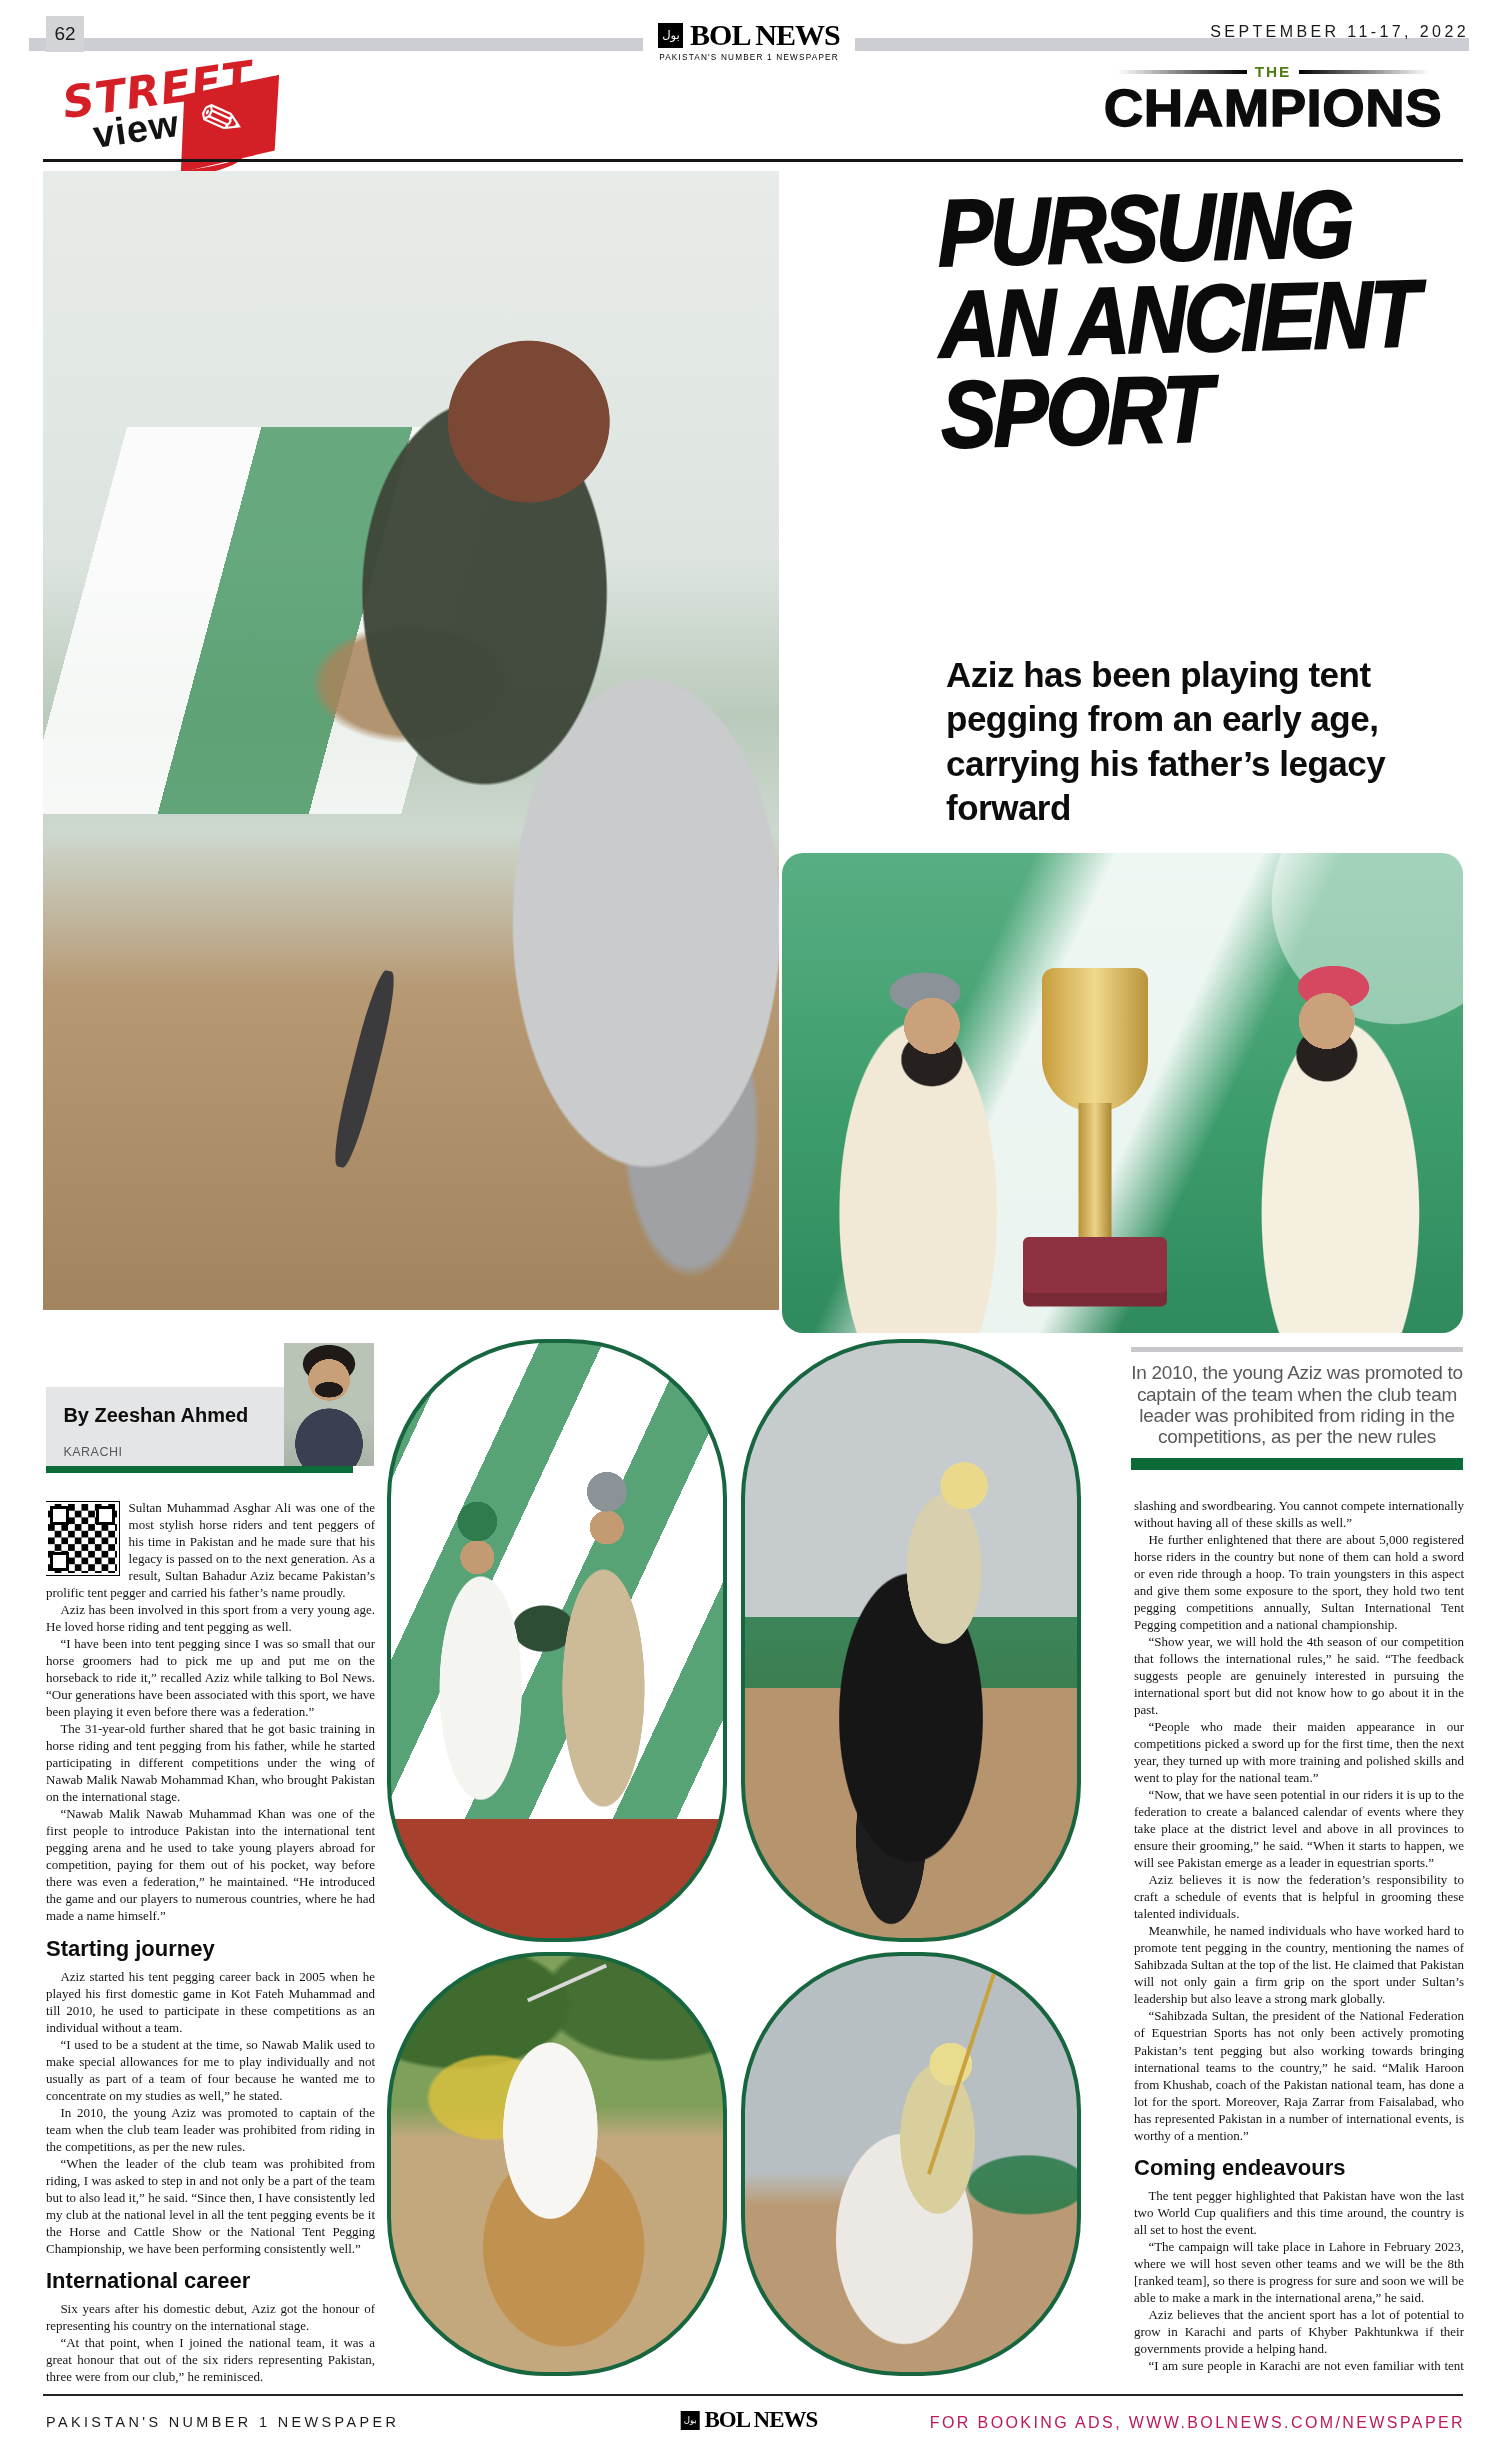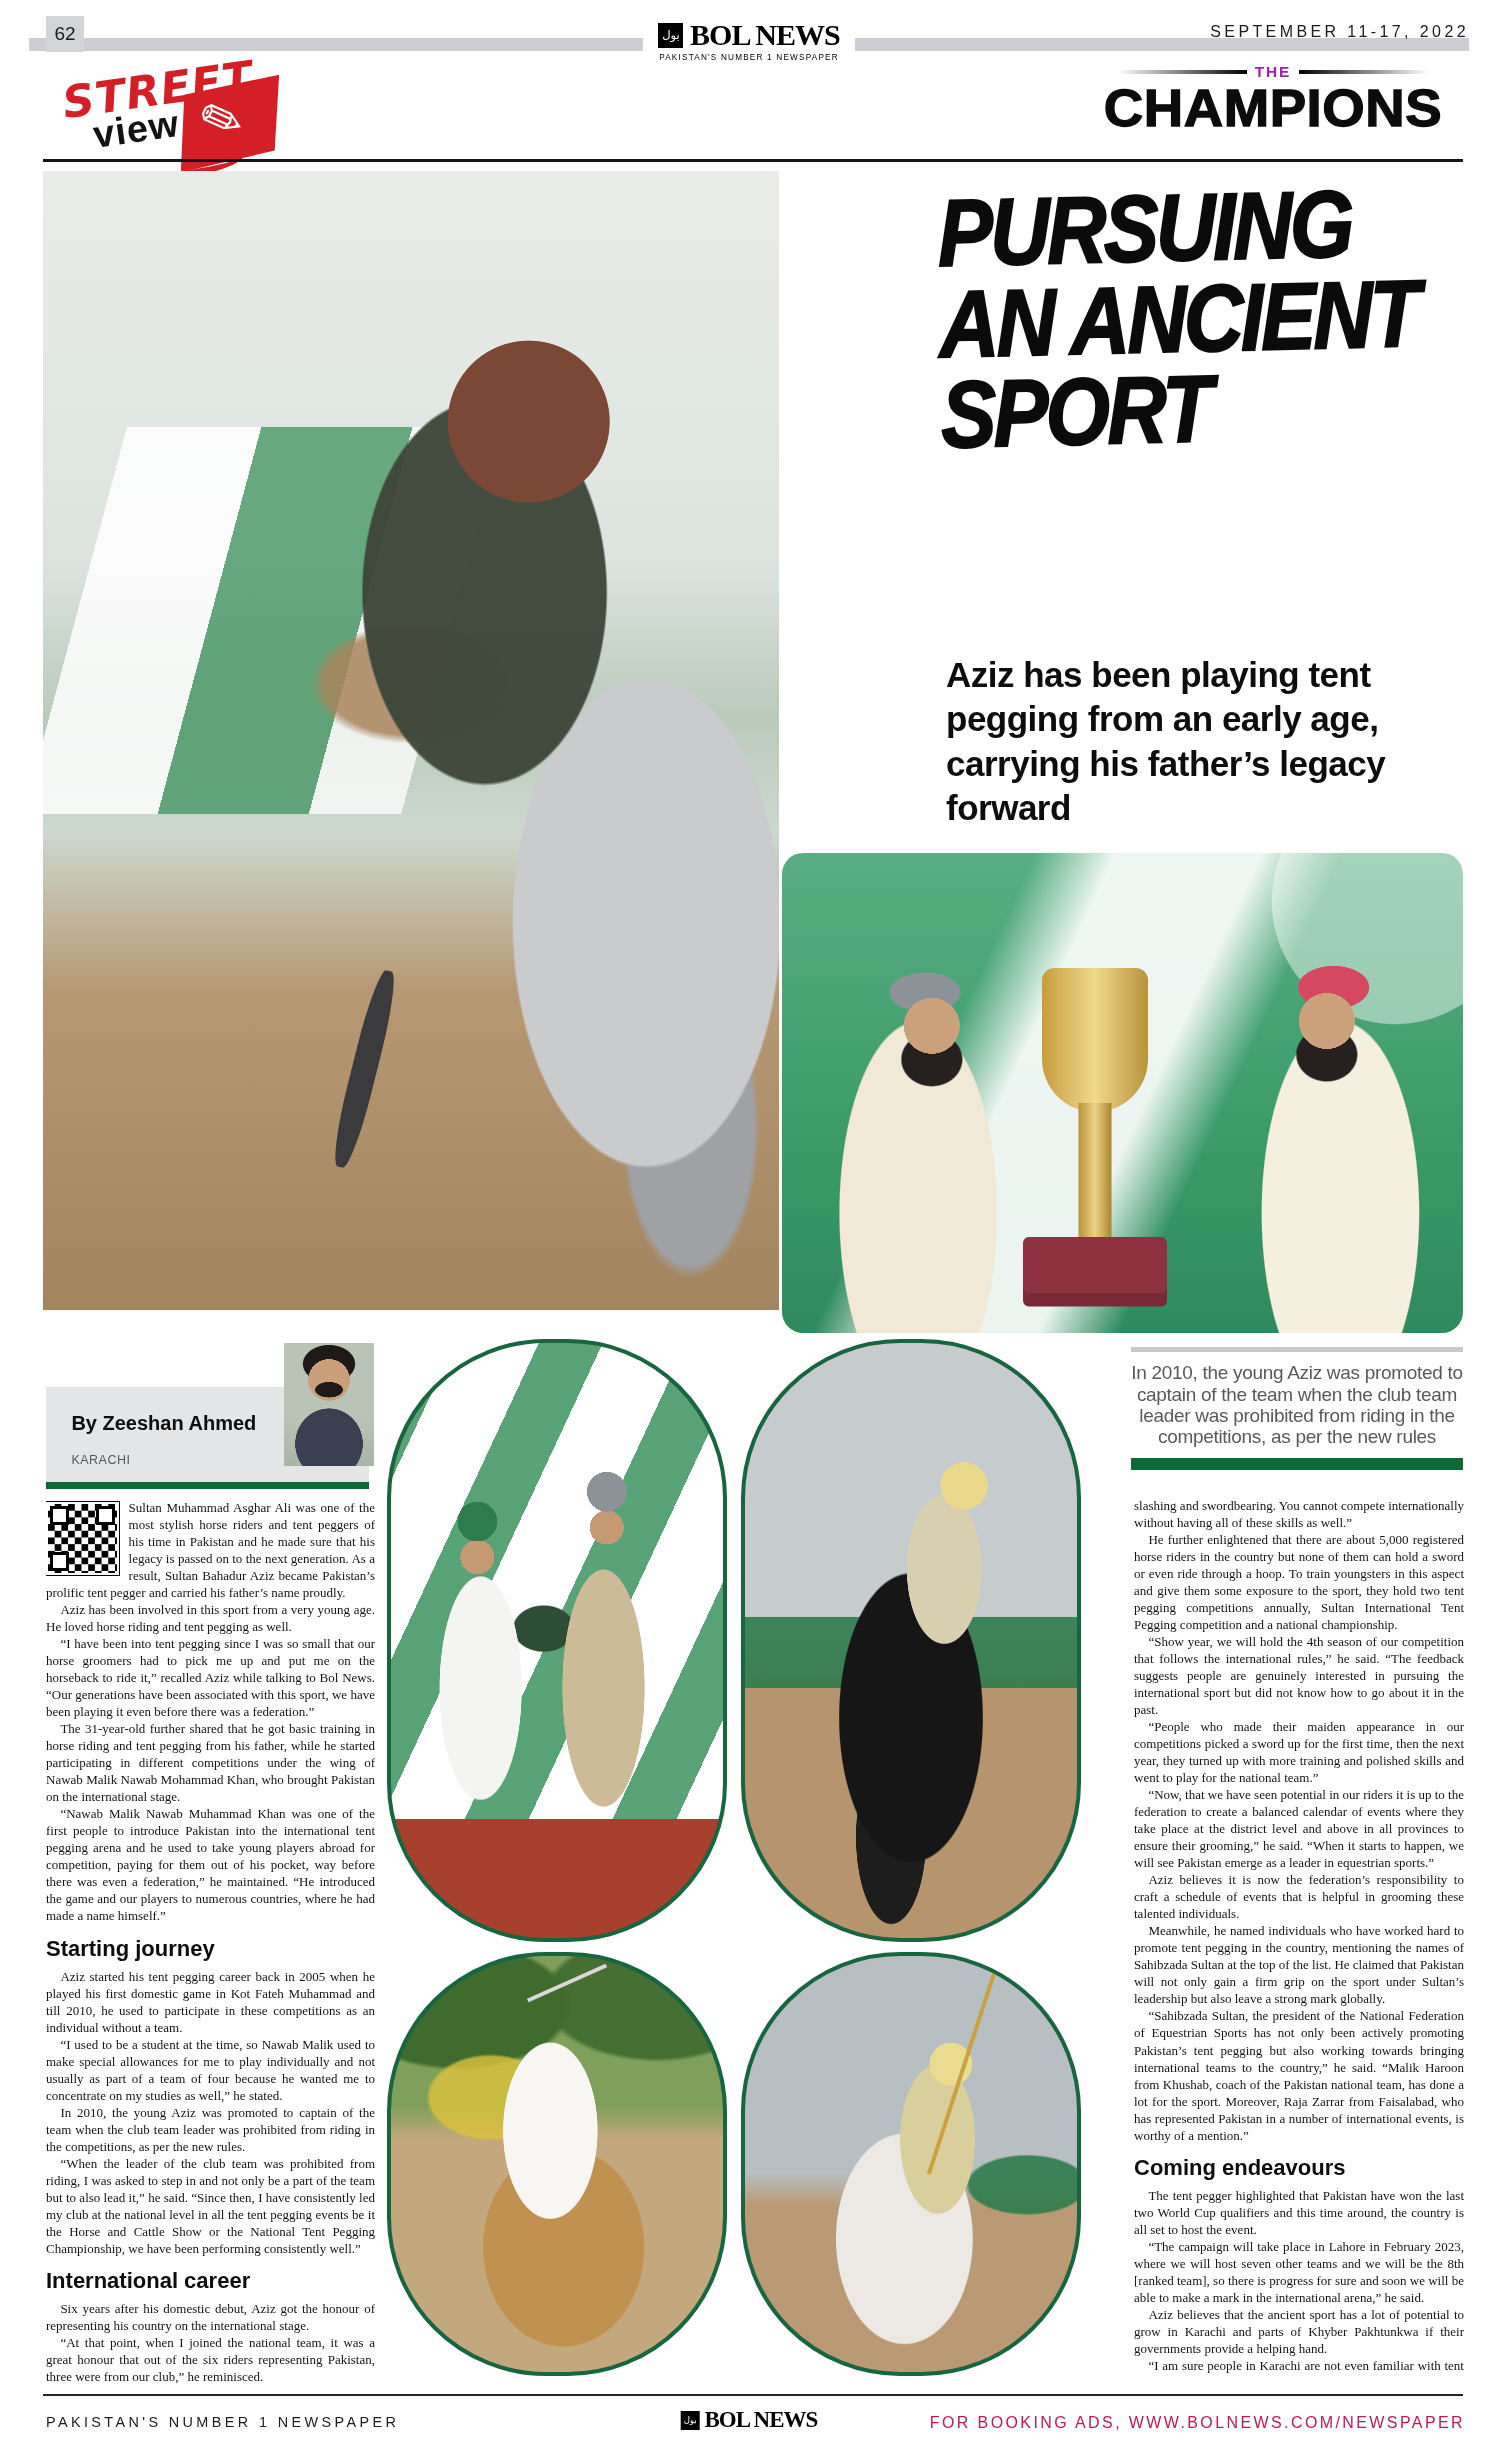--- a/index.html
+++ b/index.html
@@ -27,21 +27,21 @@
   .sv-street{position:absolute;left:5.8px;top:5.8px;color:#d41f26;font-family:"DejaVu Sans",sans-serif;
              font-style:italic;font-weight:bold;font-size:44px;letter-spacing:1px;transform:rotate(-8deg);}
   .sv-view{position:absolute;left:37px;top:50px;color:#121212;font-weight:bold;font-size:38px;
            transform:rotate(-8deg);letter-spacing:1px;}
   .sv-swoosh{position:absolute;left:0px;top:88px;width:188px;height:29px;
              border-bottom:8.6px solid #d41f26;border-radius:50%;transform:rotate(-6deg);}
   .champ{right:33px;top:63px;width:384px;text-align:center;}
   .champ-the{display:flex;align-items:center;justify-content:center;gap:7.7px;}
   .champ-bar-l{width:130px;height:4.8px;background:linear-gradient(90deg,rgba(0,0,0,0),#000);}
   .champ-bar-r{width:130px;height:4.8px;background:linear-gradient(270deg,rgba(0,0,0,0),#000);}
-  .champ-the-label{font-weight:bold;font-size:15.4px;letter-spacing:1.9px;color:#a21caf;}
+  .champ-the-label{font-weight:bold;font-size:15.4px;letter-spacing:1.9px;color:#4d7c0f;}
   .champ-title{font-weight:bold;font-size:51px;letter-spacing:0.5px;color:#0c0c0c;
                transform:scaleX(1.07);transform-origin:center;-webkit-text-stroke:1.3px #0c0c0c;margin-top:-1.9px;}
   .logo-rule{left:43px;top:159px;width:1420px;height:2.9px;background:#151515;}
 
   
   .photo{overflow:hidden;}
   .main-photo{left:43px;top:171px;width:736px;height:1139px;
     background:
       radial-gradient(circle 83px at 66% 22%, #7c4836 0 97%, rgba(0,0,0,0) 98%),
       radial-gradient(ellipse 202px 317px at 60% 37%, rgba(61,70,56,.96) 0 60%, rgba(0,0,0,0) 61%),
@@ -114,21 +114,21 @@
   
   .headline{left:937px;top:188px;width:544px;font-family:"Liberation Sans",sans-serif;
             font-style:italic;font-weight:bold;font-size:86px;line-height:.96;letter-spacing:-2.9px;
             color:#0b0b0b;transform:scale(.96,1.1) rotate(-1.2deg);transform-origin:left top;
             -webkit-text-stroke:1.9px #0b0b0b;}
   .standfirst{left:946px;top:653px;width:526px;font-weight:bold;font-size:35px;line-height:1.27;
               letter-spacing:-0.5px;color:#0d0d0d;}
 
   
   .byline{left:46px;top:1387px;width:299px;height:71px;background:#e4e5e7;
-          border-bottom:7.7px solid #0a6b39;padding:12px;}
+          border-bottom:7.7px solid #0a6b39;padding:4px;}
   .byline-inner{padding:12.5px 0 0 13.4px;}
   .byline-author{font-weight:bold;font-size:20px;color:#0d0d0d;}
   .byline-city{font-size:12.5px;color:#56585a;letter-spacing:0.5px;margin-top:18px;}
   .author-photo{left:284px;top:1343px;width:90px;height:123px;
     background:
       radial-gradient(ellipse 15.4px 8.6px at 50% 38%, #1f1a17 0 88%, rgba(0,0,0,0) 92%),
       radial-gradient(circle 22px at 50% 30%, #c99f79 0 94%, rgba(0,0,0,0) 95%),
       radial-gradient(ellipse 29px 21px at 50% 17%, #1f1a17 0 88%, rgba(0,0,0,0) 92%),
       radial-gradient(ellipse 42px 44px at 50% 82%, #3a3f52 0 80%, rgba(0,0,0,0) 81%),
       linear-gradient(180deg,#b9c4b6 0 60%,#a9b4a6 100%);}

